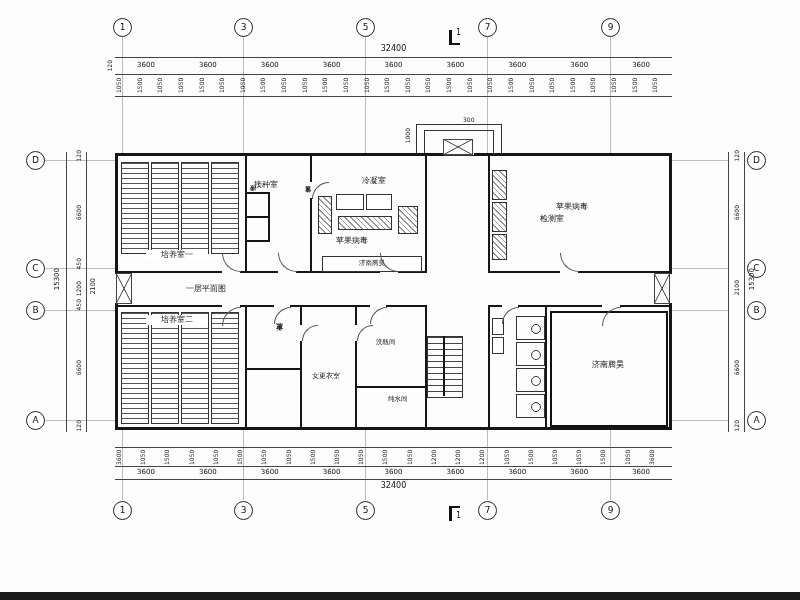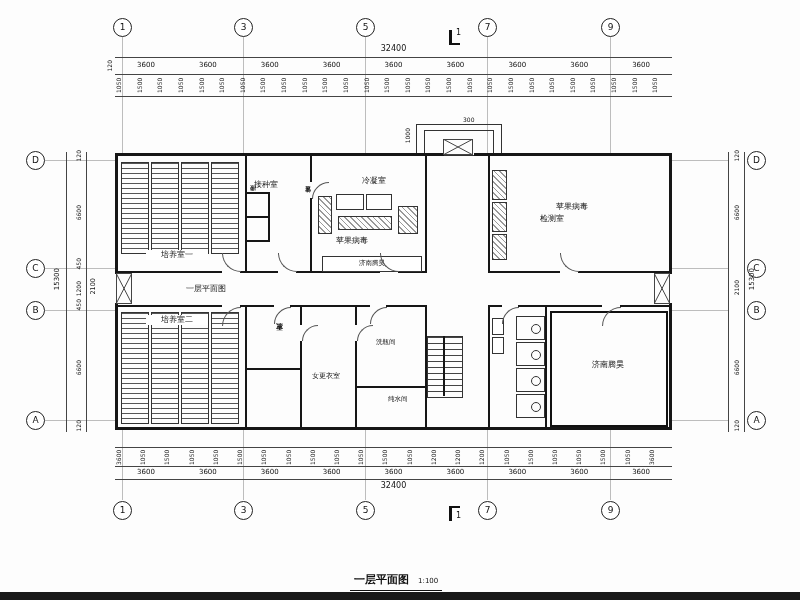--- a/index.html
+++ b/index.html
@@ -322,20 +322,16 @@
   <span class="lbl" style="left:186px;top:284px">一层平面图</span>
   <span class="lbl vtext" style="left:276px;top:336px;font-size:7px">更衣室</span>
   <span class="lbl" style="left:312px;top:372px;font-size:7px">女更衣室</span>
   <span class="lbl" style="left:376px;top:339px;font-size:6.5px">洗瓶间</span>
   <span class="lbl" style="left:388px;top:396px;font-size:6.5px">纯水间</span>
   <span class="lbl" style="left:574px;top:360px;width:68px;text-align:center">济南腾昊</span>
   <span class="lbl vtext" style="left:304px;top:198px;font-size:6px">传递窗</span>
   <span class="lbl vtext" style="left:249px;top:196px;font-size:6px">缓冲</span>
 
 
-  <div class="titleblock">
-    <span class="tname">一层平面图</span>
-    <span class="tscale">1:100</span>
-  </div>
 
   <div class="footerbar"></div>
 
 </div>
 
 </body></html>

